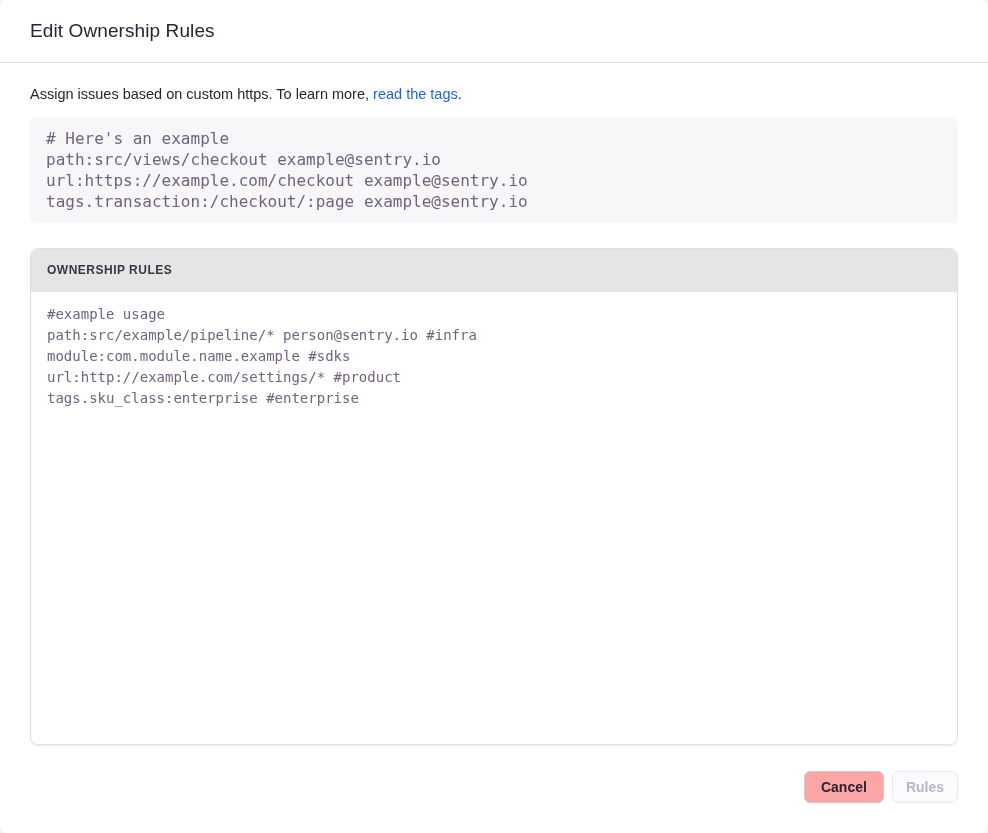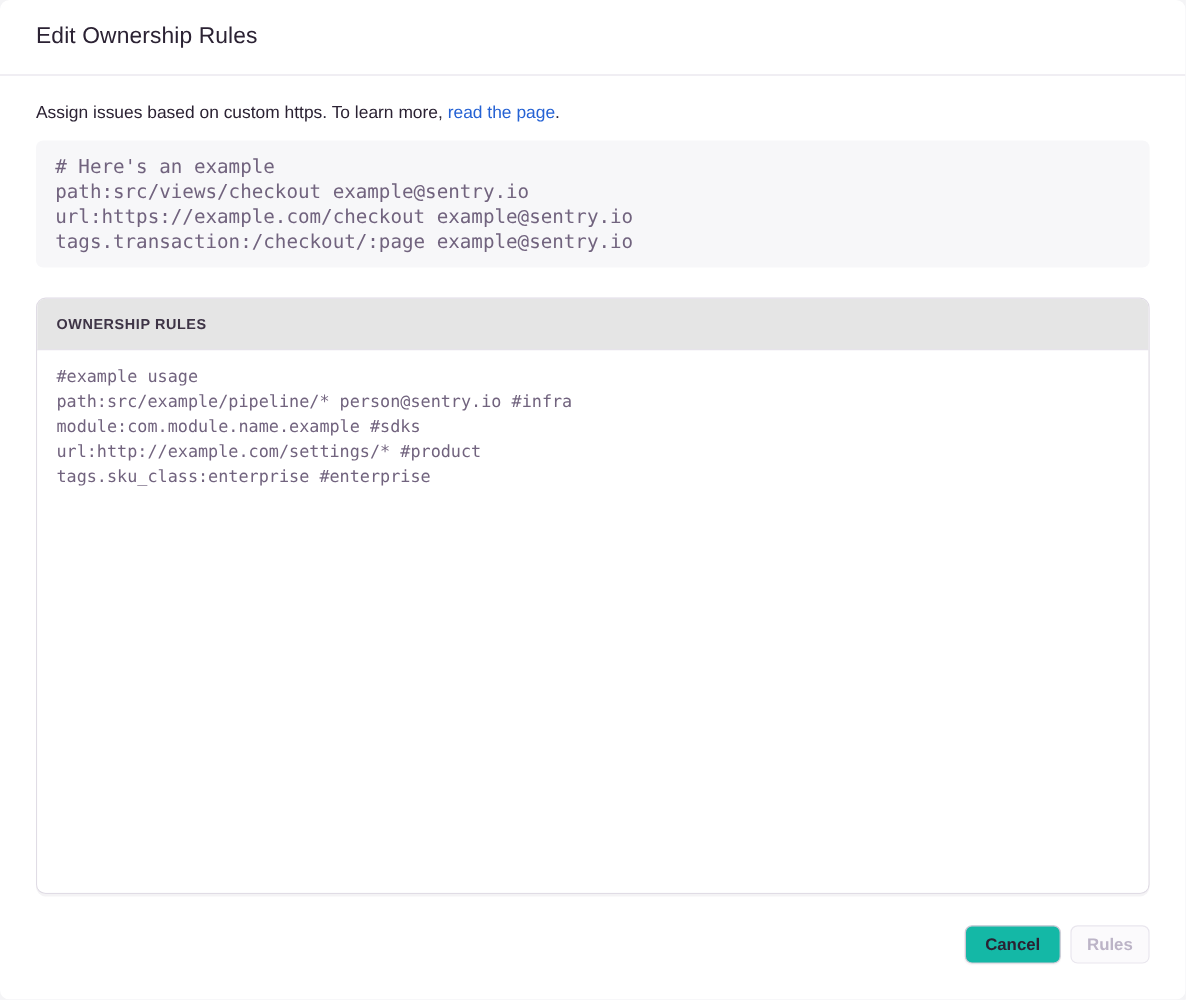--- a/index.html
+++ b/index.html
@@ -104,21 +104,21 @@
     height: 32px;
     padding: 0 16px;
     border-radius: 6px;
     font-family: "Liberation Sans", sans-serif;
     font-size: 14px;
     font-weight: 700;
     line-height: 30px;
     cursor: pointer;
   }
   .btn-cancel {
-    background: #14b8a6;
+    background: #fca5a5;
     border: 1px solid #cfc9d6;
     color: #2b2233;
     box-shadow: 0 1px 1px rgba(43, 34, 51, 0.04);
   }
   .btn-save-disabled {
     background: #fbfafc;
     border: 1px solid #e9e6ee;
     color: #bcb4c7;
     padding: 0 13px;
     cursor: not-allowed;
@@ -128,21 +128,21 @@
 <body>
 
 <div class="modal">
 
   <div class="modal-header">
     <div class="modal-title">Edit Ownership Rules</div>
   </div>
 
   <div class="modal-body">
 
-    <p class="description"><span>Assign issues based on custom https. To learn more, </span><a>read the page</a><span>.</span></p>
+    <p class="description"><span>Assign issues based on custom https. To learn more, </span><a>read the tags</a><span>.</span></p>
 
     <pre class="example-block"># Here's an example
 path:src/views/checkout example@sentry.io
 url:https://example.com/checkout example@sentry.io
 tags.transaction:/checkout/:page example@sentry.io</pre>
 
     <div class="rules-panel">
       <div class="rules-panel-header">OWNERSHIP RULES</div>
       <textarea class="rules-textarea" spellcheck="false" style="">#example usage
 path:src/example/pipeline/* person@sentry.io #infra

